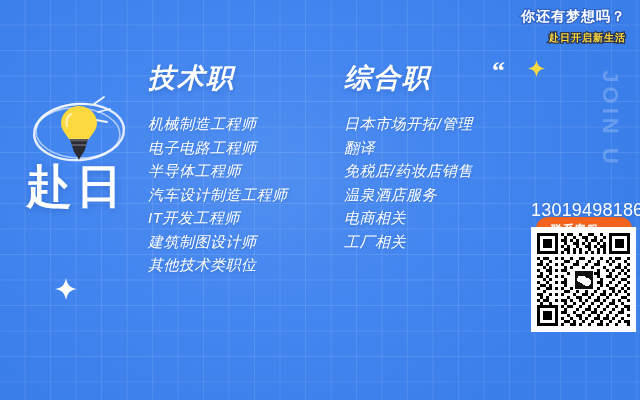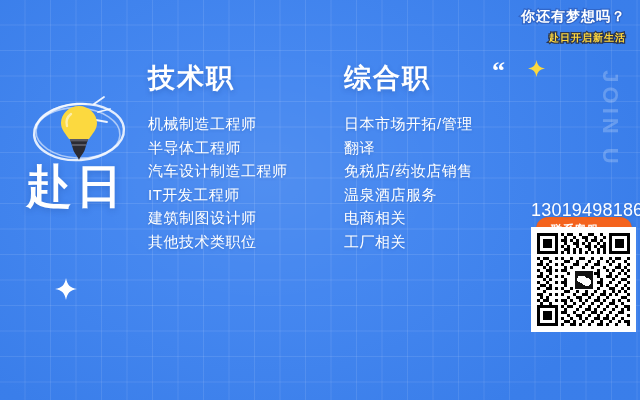--- a/index.html
+++ b/index.html
@@ -51,21 +51,21 @@
   }
   #left-title div { white-space:nowrap;text-align:center; }
 
   .sparkle-white {
     position:absolute;
     width:22px; height:22px;
   }
   #sparkle-1 { left:55px; top:278px; }
 
   
-  .col { position:absolute; top:60px; }
+  .col { position:absolute; top:60px;font-style:italic; }
   #col-tech { left:148px; }
   #col-general { left:344px; }
 
   .col-head {
     color:#ffffff;
     font-size:27px;
     font-weight:bold;
     letter-spacing:2px;
     margin-bottom:16px;
     text-shadow:0 2px 5px rgba(20,60,140,0.30);
@@ -207,20 +207,21 @@
     <svg viewBox="0 0 22 22" xmlns="http://www.w3.org/2000/svg">
       <path d="M11 0 C 12.4 7.2, 14.8 9.6, 22 11 C 14.8 12.4, 12.4 14.8, 11 22
                C 9.6 14.8, 7.2 12.4, 0 11 C 7.2 9.6, 9.6 7.2, 11 0 Z" fill="#ffffff"></path>
     </svg>
   </div>
 
   <div class="col" id="col-tech">
     <div class="col-head">技术职</div>
     <ul class="col-list">
       <li>机械制造工程师</li>
+      <li>电子电路工程师</li>
       <li>半导体工程师</li>
       <li>汽车设计制造工程师</li>
       <li>IT开发工程师</li>
       <li>建筑制图设计师</li>
       <li>其他技术类职位</li>
     </ul>
   </div>
 
   <div class="col" id="col-general">
     <div class="col-head">综合职</div>

